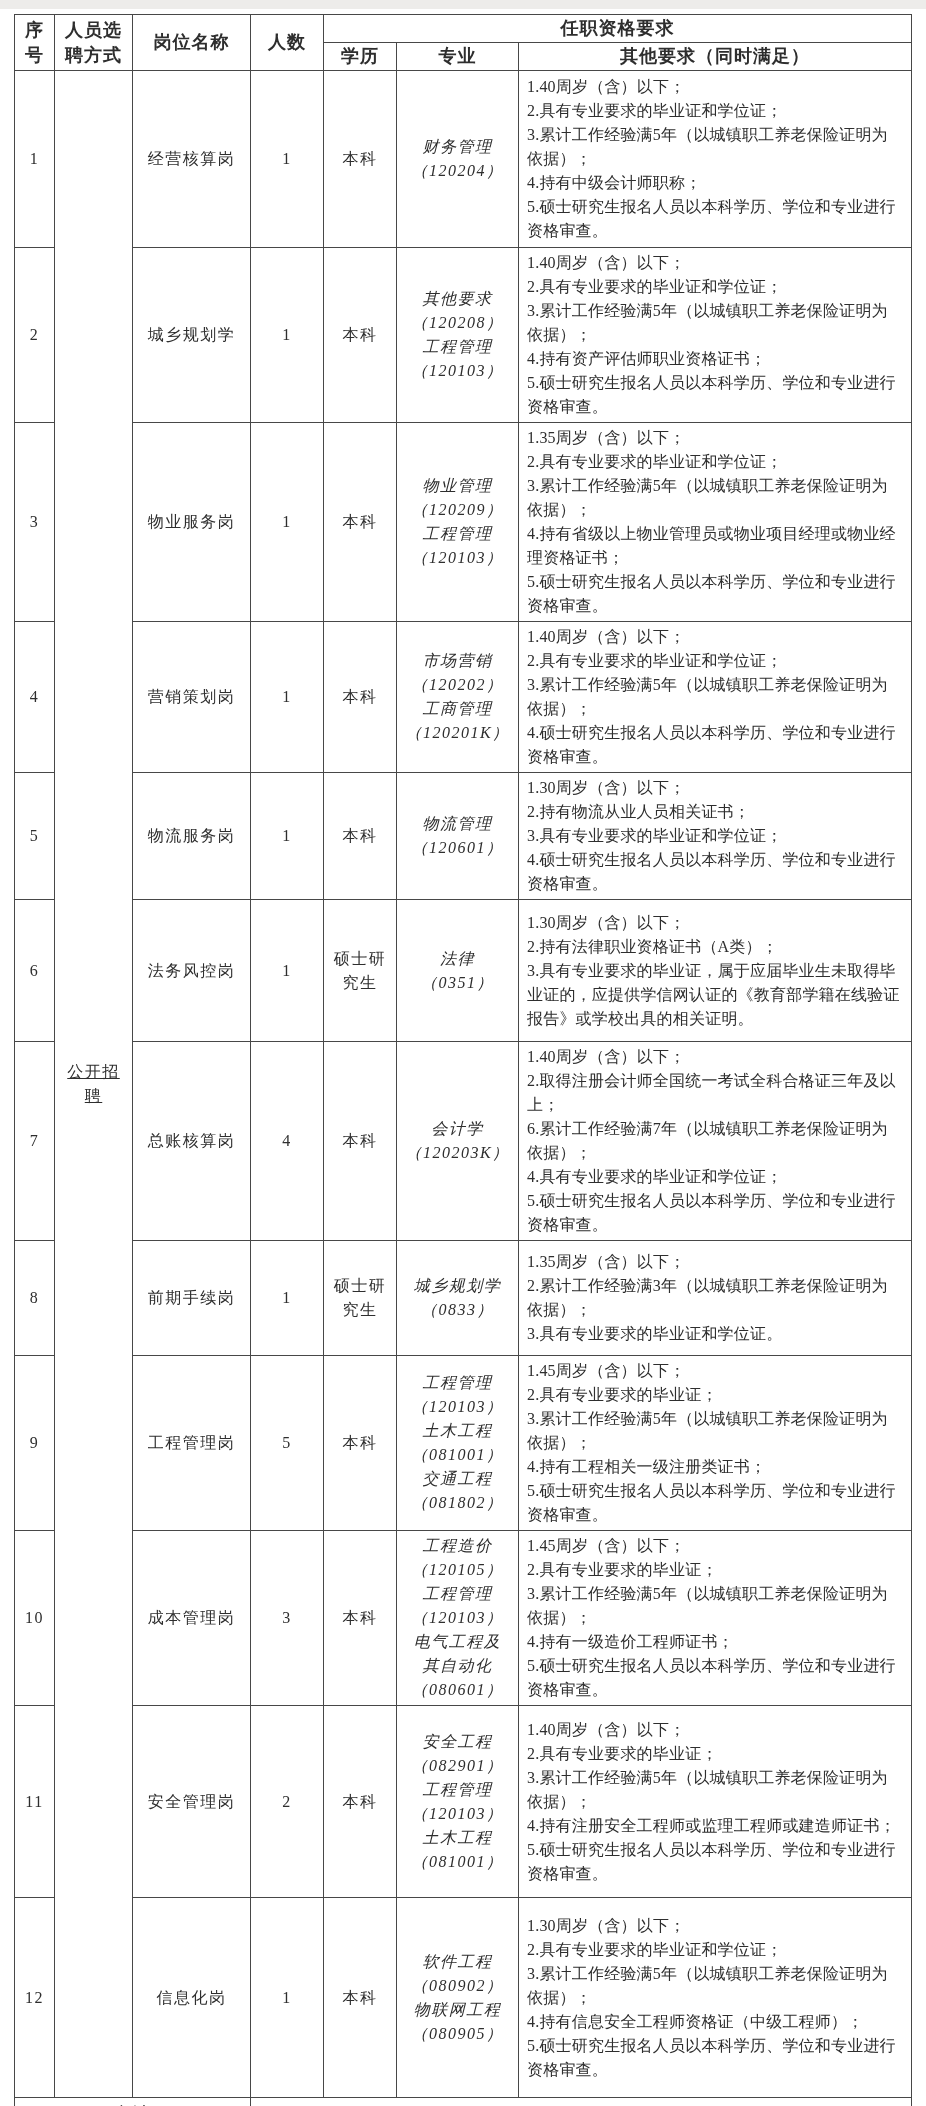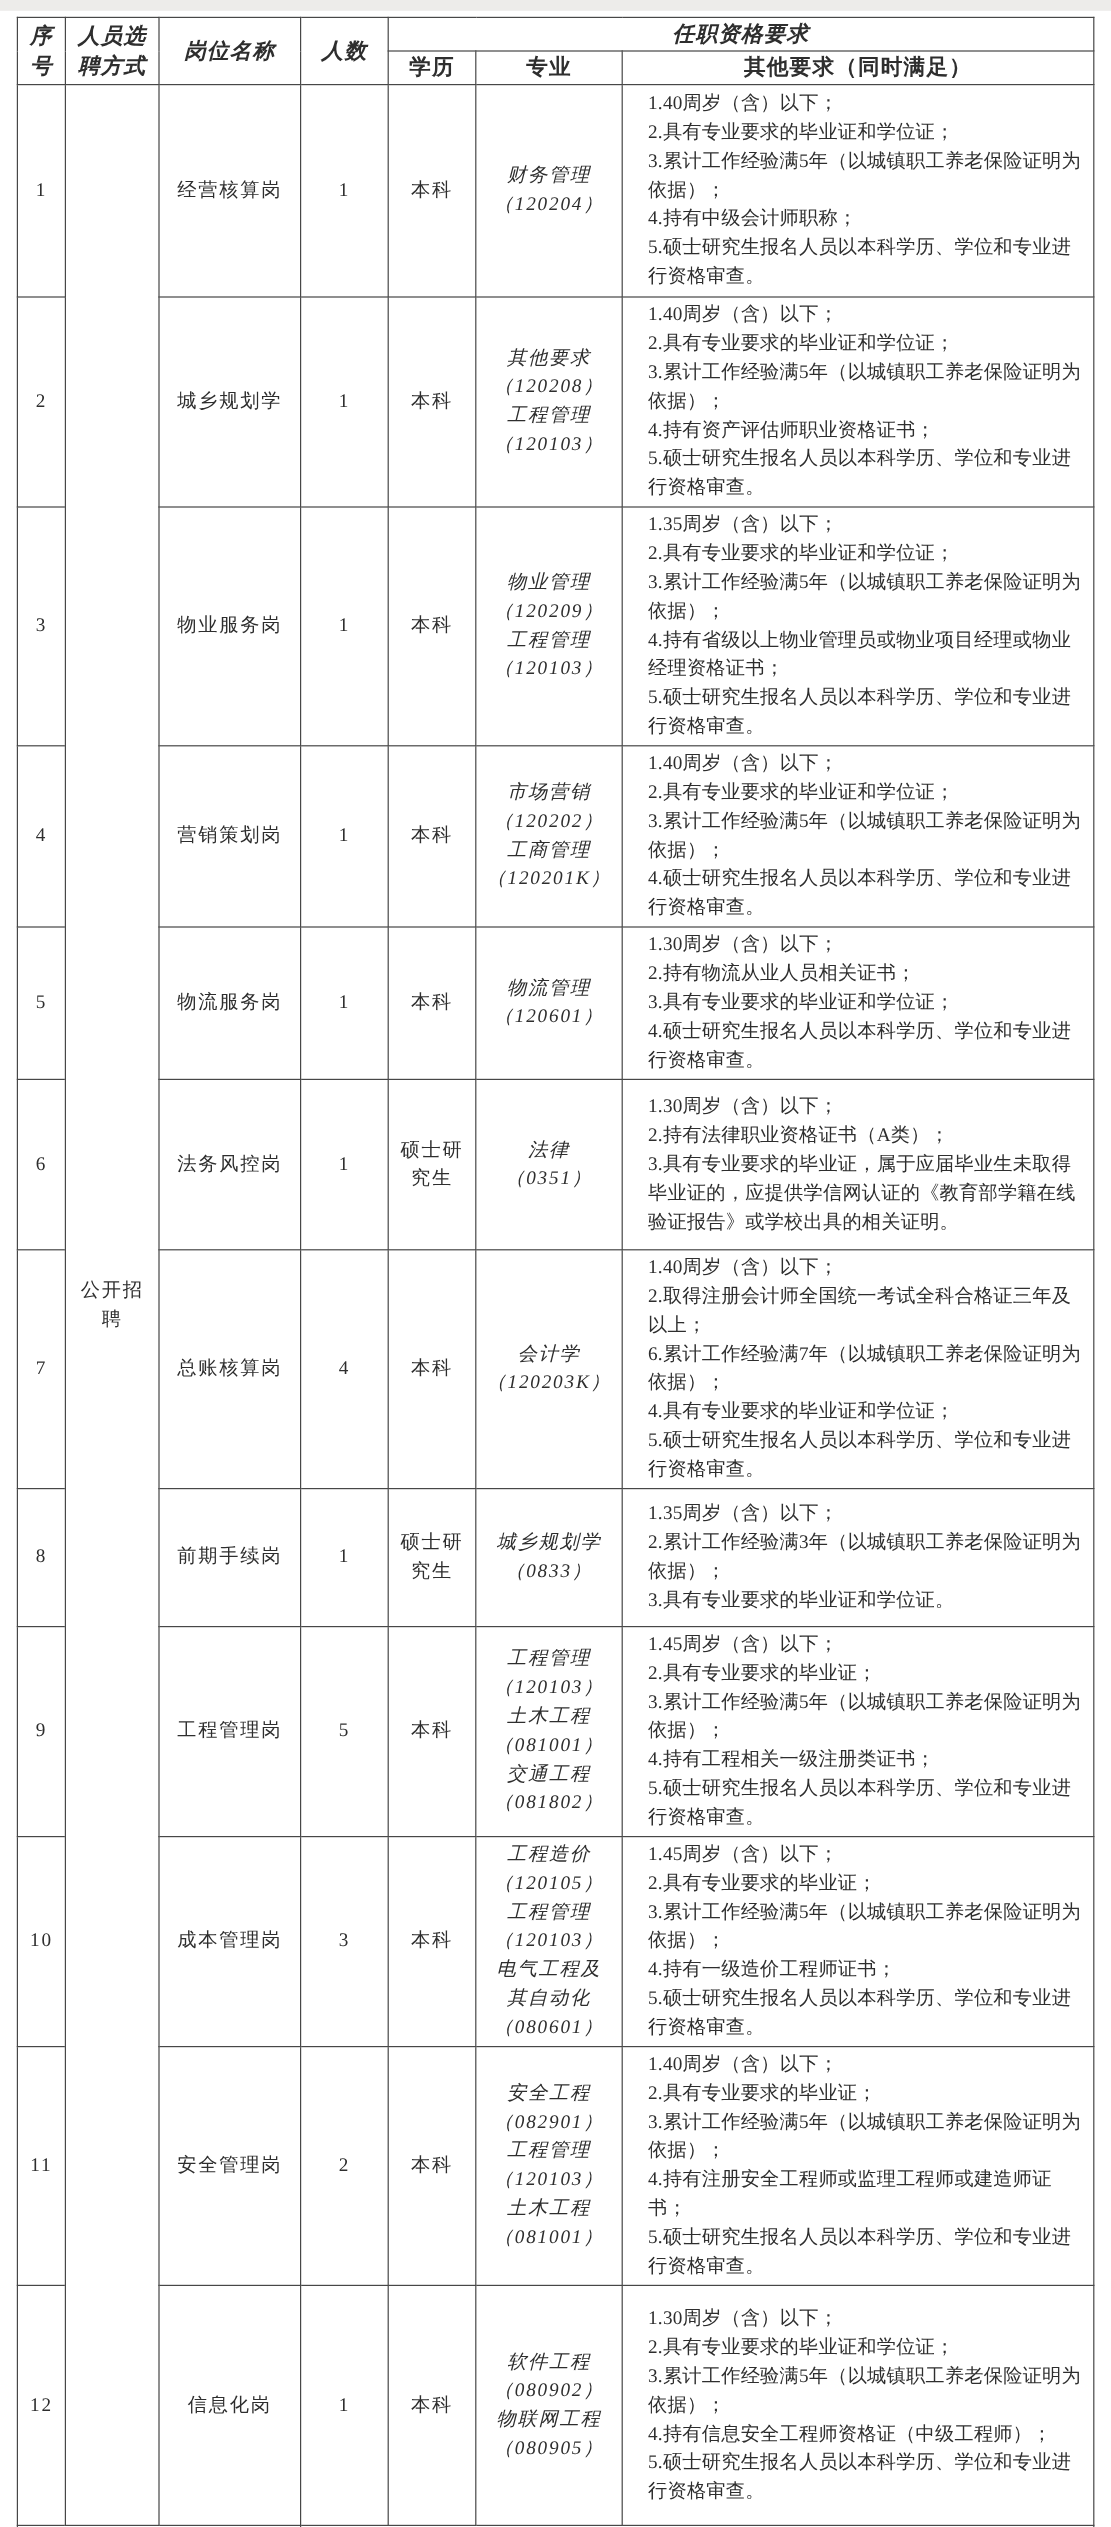--- a/index.html
+++ b/index.html
@@ -32,31 +32,31 @@
     line-height:25px;
   }
   td.c{
     text-align:center;
     vertical-align:middle;
     font-size:16px;
     letter-spacing:1.5px;
     padding:2px;
     line-height:24px;
   }
-  td.method{padding:2px 6px;}
+  td.method{padding:2px 6px;text-decoration:underline;}
   td.major div{line-height:24px;font-style:italic;}
   td.req{
     font-size:16px;
     vertical-align:middle;
-    padding:3px 8px 3px 21px;
+    padding:3px 8px 3px 8px;
     letter-spacing:0.2px;
   }
   td.req div{line-height:24px;text-align:left;}
   tfoot td.c{font-size:17px;letter-spacing:2px;}
-  thead tr.h1{height:28px;font-style:italic;}
+  thead tr.h1{height:28px;}
   thead tr.h2{height:27px;}
   tfoot tr{height:33px;}
 </style>
 </head>
 <body>
 
 <div class="strip top"></div>
 
 <table class="recruit">
   <colgroup>

